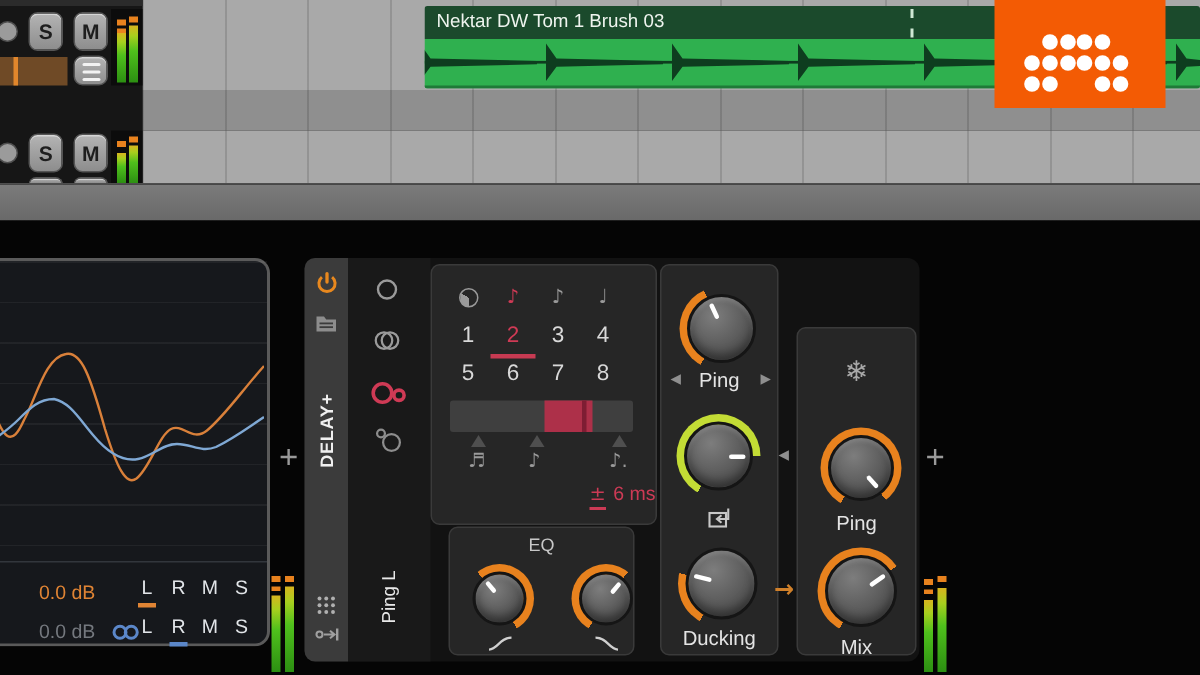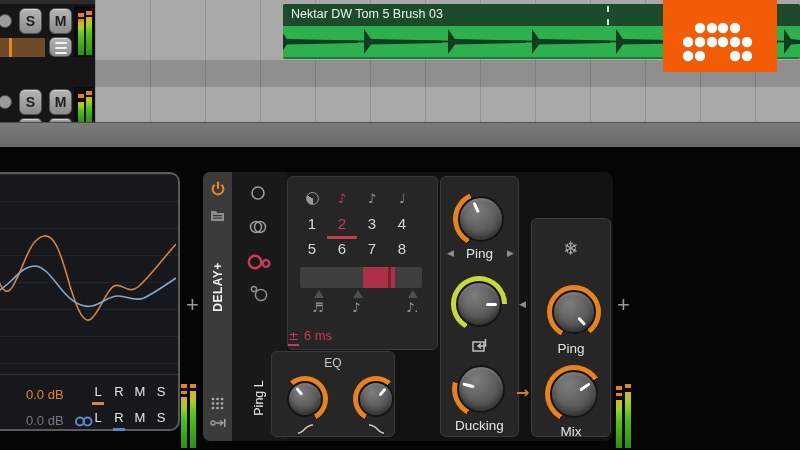--- a/index.html
+++ b/index.html
@@ -73,21 +73,21 @@
   .step{font-size:15px;color:#d8d8d8;width:30px;text-align:center;padding-bottom:4px;}
   .step.sel{color:#cf3a55;border-bottom:3px solid #c73a52;}
   .note{font-size:13px;color:#9a9a9a;}
   .note.red{color:#cf3a55;}
   .clockicon{width:13px;height:13px;border-radius:50%;border:1.5px solid #9a9a9a;box-sizing:border-box;
     background:conic-gradient(from 180deg,#9a9a9a 0 120deg,transparent 120deg 360deg);}
   .slider{position:absolute;left:12px;top:90px;width:122px;height:21px;background:#3f3f3f;border-radius:2px;}
   .slider-seg{position:absolute;left:63px;top:0;width:32px;height:21px;background:#ad3049;}
   .slider-line{position:absolute;left:88px;top:0;width:3px;height:21px;background:#7e1d33;}
   .marker{position:absolute;width:0;height:0;border-left:5px solid transparent;border-right:5px solid transparent;border-bottom:8px solid #4f4f4f;}
-  .offset{position:absolute;left:0;top:151px;width:100%;text-align:left;color:#cc3a55;font-size:13px;}
+  .offset{position:absolute;left:0;top:144px;width:100%;text-align:right;color:#cc3a55;font-size:13px;}
   .offset .pm{border-bottom:2px solid #cc3a55;padding-bottom:1px;margin-right:5px;}
 
   
   .knob{position:absolute;}
   .k58{width:58px;height:58px;} .k56{width:56px;height:56px;} .k54{width:54px;height:54px;} .k46{width:46px;height:46px;}
   .ring{position:absolute;inset:0;border-radius:50%;}
   .face{position:absolute;inset:5px;border-radius:50%;border:2px solid #151515;
     background:radial-gradient(circle at 38% 30%,#7d7d7d,#5a5a5a 55%,#3e3e3e 100%);
     box-shadow:inset 0 -4px 6px rgba(0,0,0,.35),inset 0 2px 3px rgba(255,255,255,.18);}
   .ptr{position:absolute;inset:0;}
@@ -108,21 +108,21 @@
 
 <div id="app">
 
   <div>
     <div class="tl-band band-light" style="top:0;height:60px;"></div>
     <div class="tl-band band-mid" style="top:60px;height:27px;"></div>
     <div class="tl-band band-light" style="top:87px;height:35px;"></div>
 
     <div class="clip">
       <div class="clip-head">
-        <span class="clip-name">Nektar DW Tom 5 Brush 03</span>
+        <span class="clip-name">Nektar DW Tom 1 Brush 03</span>
         <div class="clip-dash"></div>
       </div>
       <div class="clip-wave">
         <svg width="517" height="31" viewBox="0 0 517 31">
           <rect x="0" y="14.6" width="517" height="1.8" fill="#0e3d1f"></rect>
           <g fill="#0e3d1f">
             <path d="M-3 3 L4 13 L75 14.6 L75 16.9 L4 18.5 L-3 28 Z"></path>
             <path d="M81 3 L88 13 L159 14.6 L159 16.9 L88 18.5 L81 28 Z"></path>
             <path d="M165 3 L172 13 L243 14.6 L243 16.9 L172 18.5 L165 28 Z"></path>
             <path d="M249 3 L256 13 L327 14.6 L327 16.9 L256 18.5 L249 28 Z"></path>
@@ -315,21 +315,21 @@
       <div class="marker" style="left:65px;top:113px;"></div>
       <div class="marker" style="left:120px;top:113px;"></div>
       <span class="note uni abs" style="left:24px;top:123px;">♬</span>
       <span class="note uni abs" style="left:64px;top:123px;">♪</span>
       <span class="note uni abs" style="left:118px;top:123px;">♪.</span>
       <div class="offset">
         <span class="pm uni">±</span><span>6 ms</span>
       </div>
     </div>
 
-    <div class="panel" style="left:68px;top:179px;width:124px;height:86px;">
+    <div class="panel" style="left:96px;top:179px;width:124px;height:86px;">
       <div class="abs" style="left:0;top:4px;width:100%;text-align:center;color:#c8c8c8;font-size:12px;">EQ</div>
       <div class="knob k46" style="left:10px;top:24px;">
         <div class="ring" style="background: conic-gradient(from -40deg, rgb(232, 130, 30) 0deg, rgb(232, 130, 30) 190deg, transparent 190deg, transparent 360deg);"></div>
           <div class="face">
             <div class="ptr" style="transform: rotate(-40deg);"></div>
           </div>
       </div>
       <div class="knob k46" style="left:81px;top:24px;">
         <div class="ring" style="background: conic-gradient(from -150deg, rgb(232, 130, 30) 0deg, rgb(232, 130, 30) 190deg, transparent 190deg, transparent 360deg);"></div>
           <div class="face">

